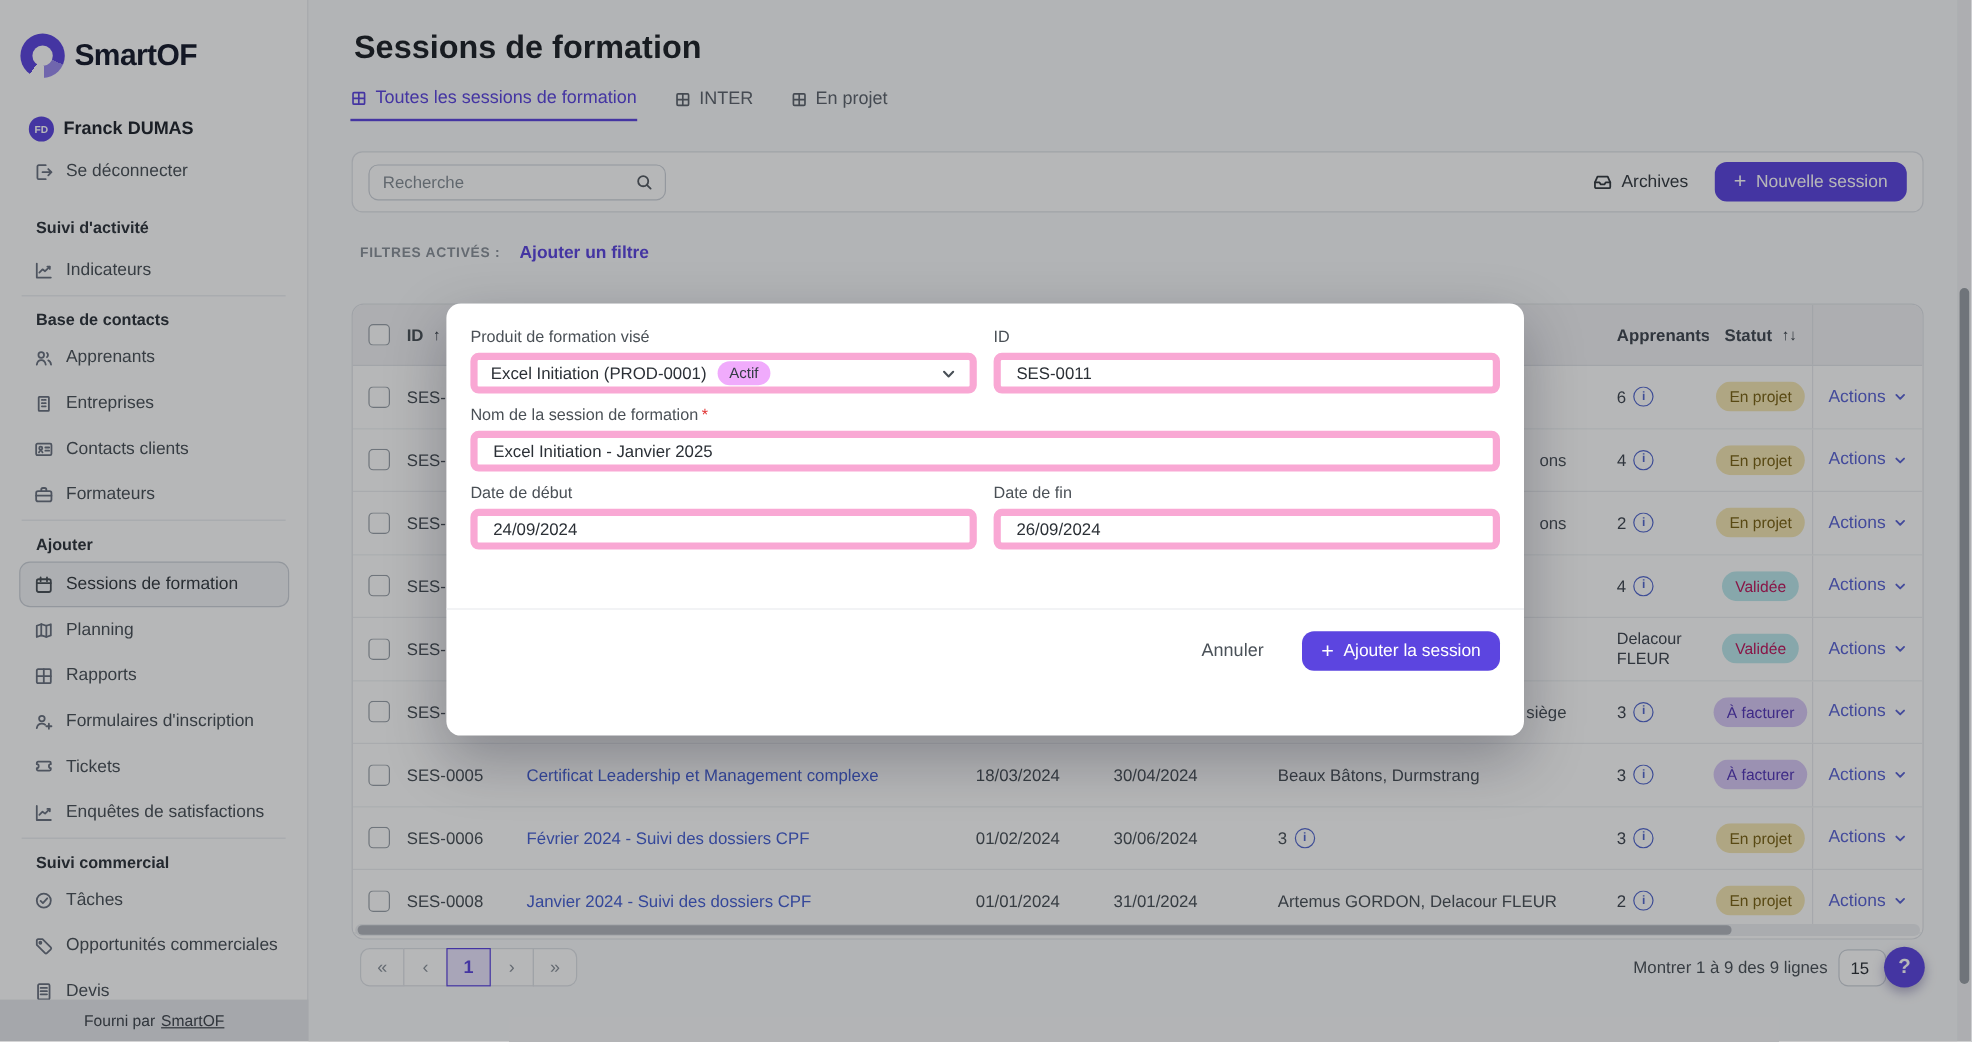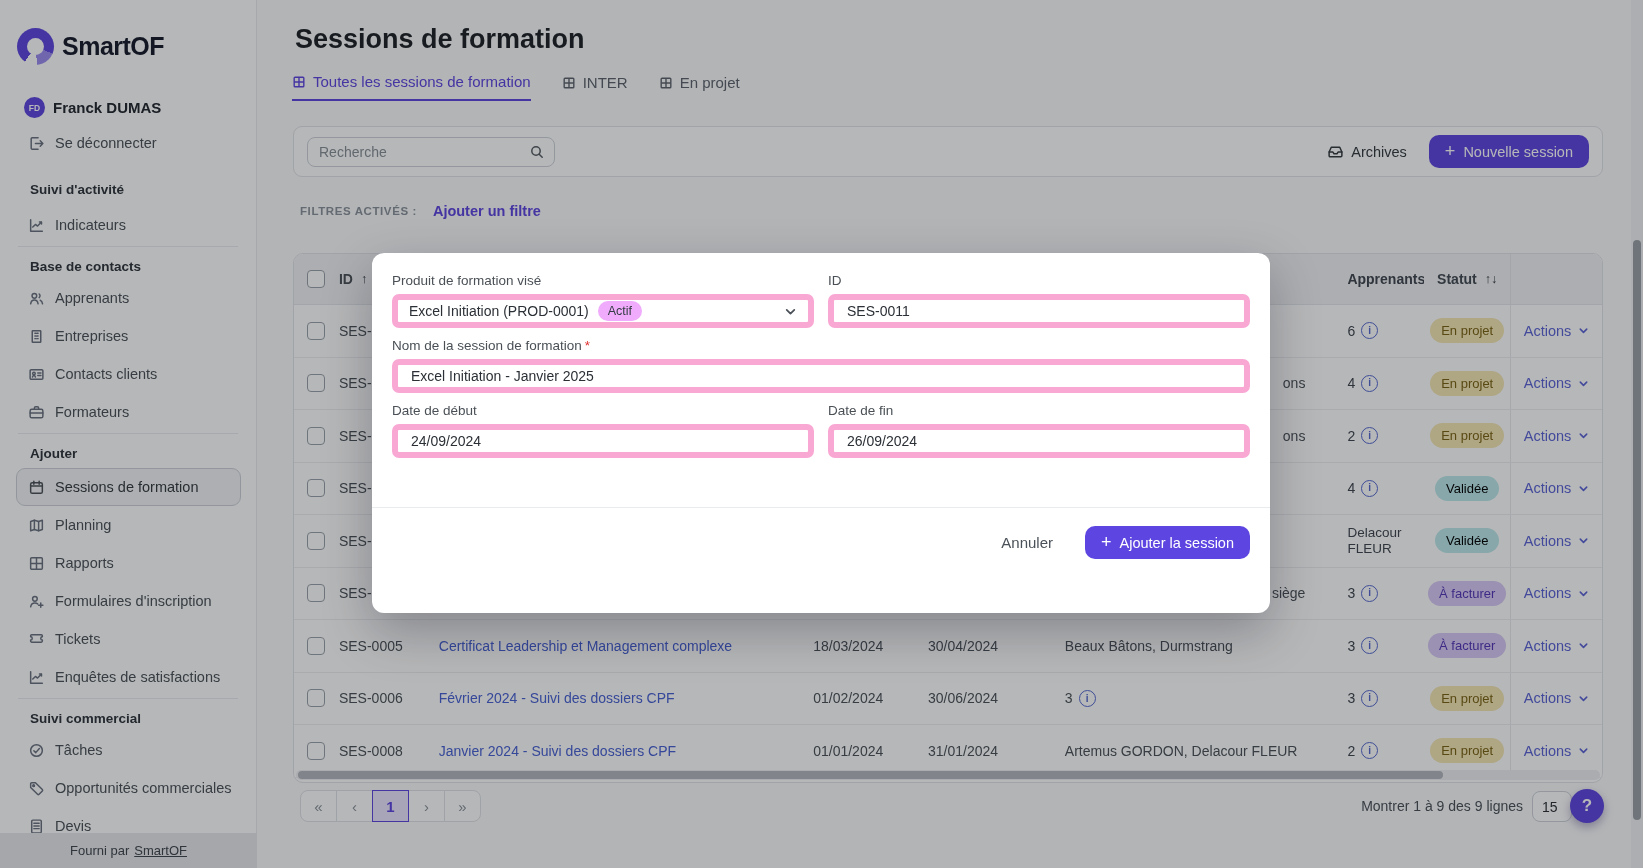--- a/index.html
+++ b/index.html
@@ -72,21 +72,21 @@
   .c-app{width:85px;padding-left:8px;font-size:14px;color:#3f4650;gap:6px;flex-wrap:wrap;line-height:16px;}
   .c-app .nm{font-size:13.5px;}
   .c-st{width:86px;justify-content:center;}
   .c-act{width:92px;justify-content:center;border-left:1px solid #e8eaee;align-self:stretch;
          color:#5b64d6;font-size:14.5px;gap:7px;cursor:pointer;}
   .thead .c-act{border-left:1px solid #e3e6ea;}
   .cb{width:16px;height:16px;border:1.5px solid #9aa1a9;border-radius:4px;background:#fff;cursor:pointer;}
   .sort{font-size:12.5px;color:#3a404a;margin-left:8px;font-weight:400;}
   .badge{padding:5px 11px;border-radius:13px;font-size:13px;font-weight:500;white-space:nowrap;}
   .badge.projet{background:#f5e7b4;color:#7a6214;}
-  .badge.validee{background:#bce9ec;color:#000000;}
+  .badge.validee{background:#bce9ec;color:#be185d;}
   .badge.facturer{background:#d9c9f6;color:#5336b8;}
   .info-i{width:15px;height:15px;border:1.2px solid #5468cf;border-radius:50%;color:#5468cf;
           font-size:10px;font-weight:700;display:inline-flex;align-items:center;justify-content:center;
           flex:0 0 auto;cursor:pointer;font-style:normal;}
   .hscroll{position:absolute;left:2px;right:2px;bottom:2px;height:10px;background:#eef0f3;border-radius:5px;}
   .hscroll .thumb{position:absolute;left:2px;top:1px;height:8px;width:1145px;background:#b3b7be;border-radius:4px;cursor:pointer;}
 
   
   .pager{position:absolute;left:43px;top:790px;display:flex;}
   .pbtn{width:37px;height:32px;background:#fff;border:1px solid #dfe2e7;margin-left:-1px;

